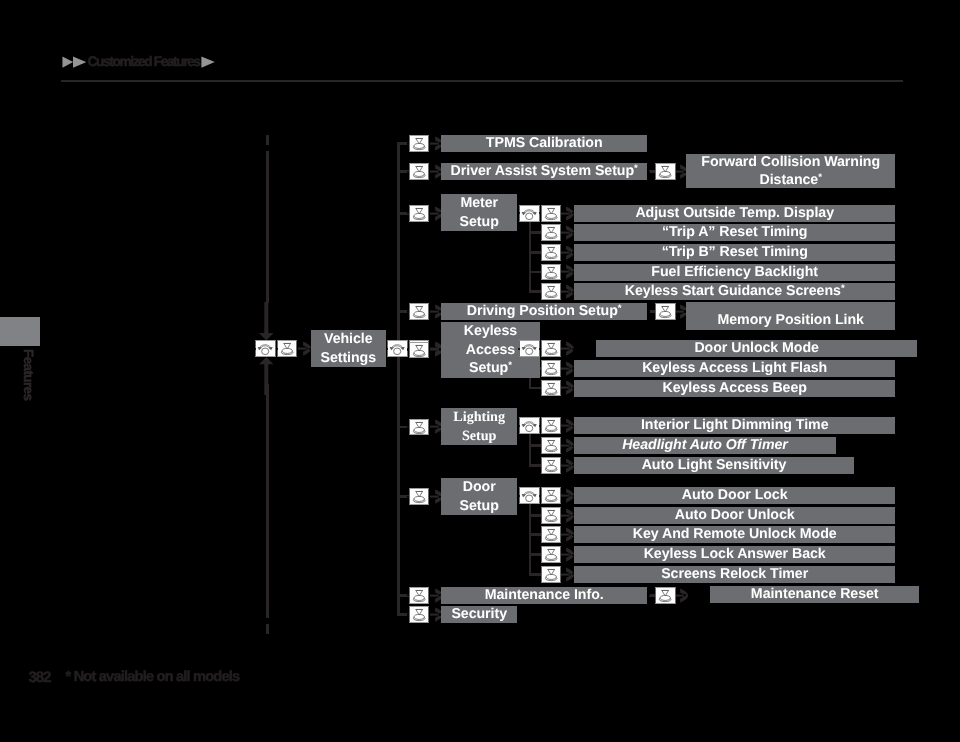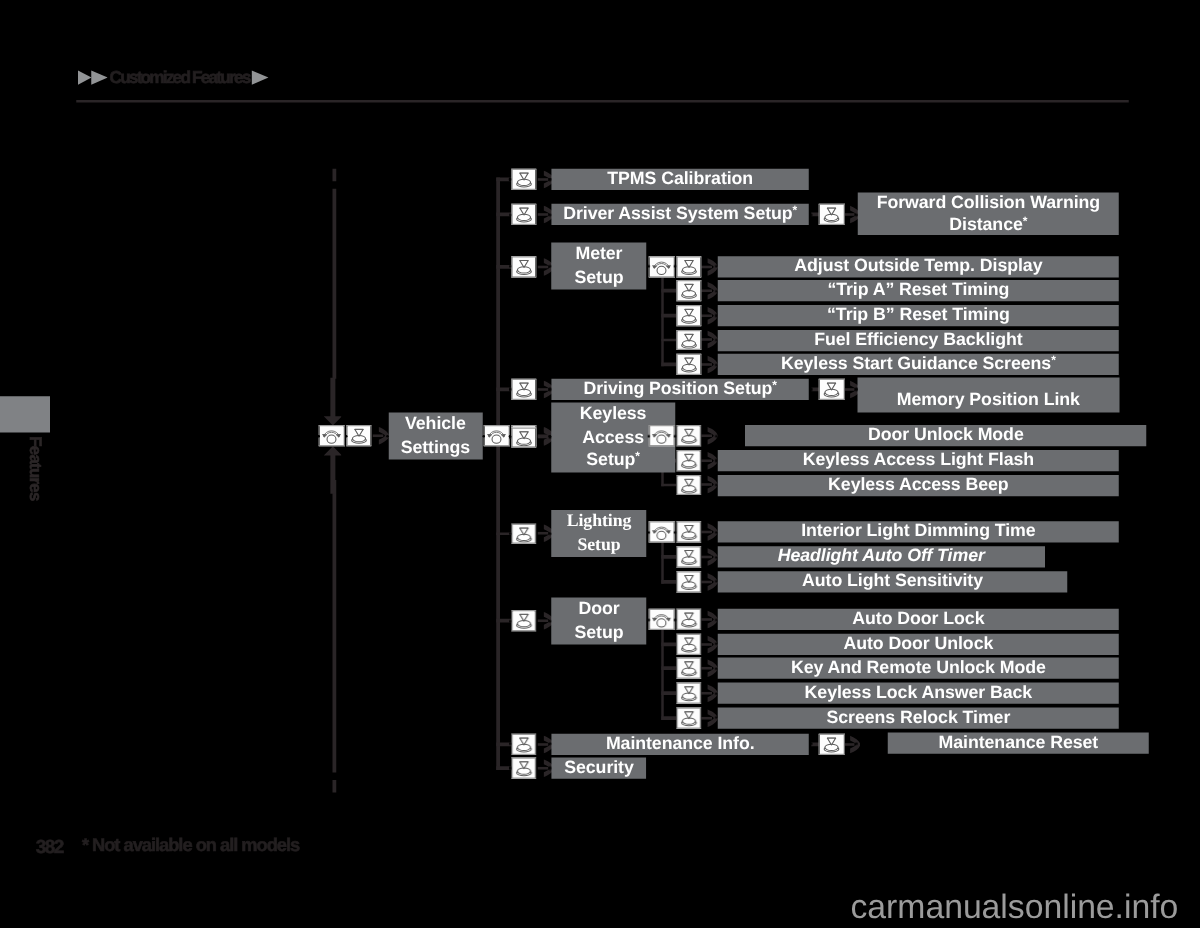--- a/index.html
+++ b/index.html
@@ -62,21 +62,20 @@
       <path d="M0.4 0.4 L13.8 6.1 L0.4 11.8 Z" fill="#929496"></path>
     </svg>
   </div>
   <div class="hdr-rule"></div>
 
   <div class="tab-block"></div>
   <div class="tab-label">Features</div>
 
   <div class="pg-num">382</div>
   <div class="footnote">* Not available on all models</div>
-  <div class="wm">carmanualsonline.info</div>
 
   <div id="diagram">
       <div class="ln" style="left: 266.2px; top: 134.9px; width: 2.9px; height: 10.6px;"></div>
       <div class="ln" style="left: 266.2px; top: 151.2px; width: 2.9px; height: 152px;"></div>
       <div class="ln" style="left: 266.2px; top: 384.4px; width: 2.9px; height: 233.8px;"></div>
       <div class="ln" style="left: 266.2px; top: 623.6px; width: 2.9px; height: 10.8px;"></div>
       <div class="arw" style="left: 258.8px; top: 302px; width: 14.6px; height: 38.4px;"><svg viewBox="0 0 32 84" preserveAspectRatio="none" width="100%" height="100%">
           <path d="M11.6 0 L20.4 0 L20.4 68 L32 68 L16 84 L0 68 L11.6 68 Z" fill="#2a2527"></path>
         </svg></div>
       <div class="arw" style="left: 258.8px; top: 356.6px; width: 14.6px; height: 38.4px;"><svg viewBox="0 0 32 84" preserveAspectRatio="none" width="100%" height="100%">

